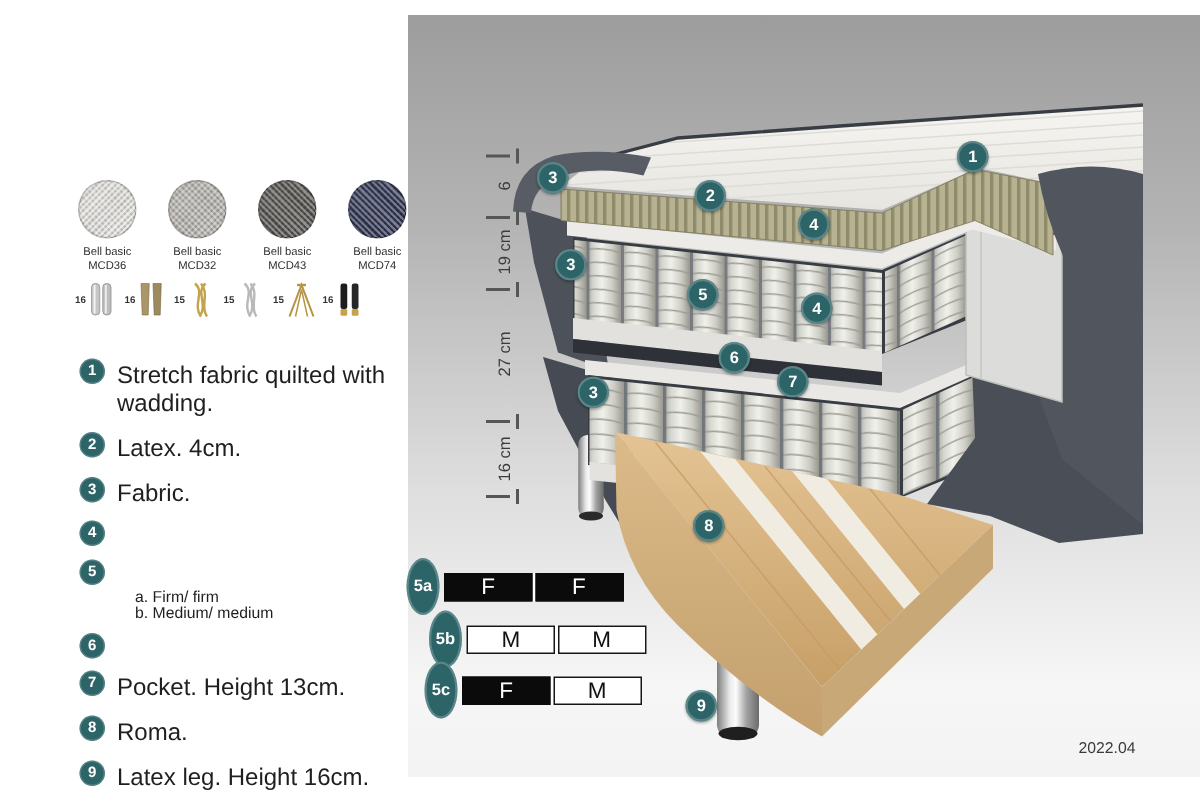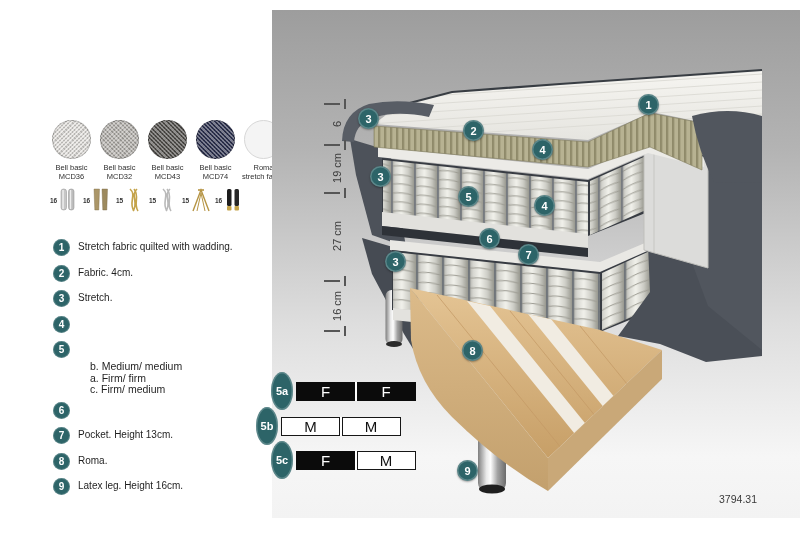--- a/index.html
+++ b/index.html
@@ -3,39 +3,39 @@
 <meta charset="utf-8">
 <style>
   html,body{margin:0;padding:0;background:#fff;}
   .page{position:relative;width:800px;height:533px;overflow:hidden;background:#fff;
         font-family:"Liberation Sans",sans-serif;}
   
   .title{position:absolute;left:53px;top:18px;font-size:45px;font-weight:300;
          letter-spacing:2px;color:#2e2e2e;}
   .subtitle{position:absolute;left:56px;top:76px;font-size:19px;font-weight:400;
             letter-spacing:.4px;color:#3d3d3d;}
-  .swatch-row{position:absolute;left:50px;top:120px;display:flex;gap:5px;}
+  .swatch-row{position:absolute;left:50px;top:120px;display:flex;gap:17px;}
   .swatch{width:43px;display:flex;flex-direction:column;align-items:center;}
   .sw-circle{width:37px;height:37px;border-radius:50%;border:1px solid rgba(0,0,0,.18);
     background-image:repeating-linear-gradient(45deg,rgba(255,255,255,.38) 0 1.5px,transparent 1.5px 3px),
                      repeating-linear-gradient(-45deg,rgba(0,0,0,.20) 0 1.5px,transparent 1.5px 3px);}
   .sw1{background-color:#e6e4e0;} .sw2{background-color:#b9b6b1;}
   .sw3{background-color:#55534f;} .sw4{background-color:#2f3452;}
   .sw5{background-color:#f4f4f4;background-image:none;border-color:#d7d7d7;}
   .sw-label{margin-top:4px;font-size:7.5px;line-height:1.25;color:#2f2f2f;text-align:center;white-space:nowrap;}
   .leg-row{position:absolute;left:50px;top:187px;display:flex;gap:3px;}
   .leg-opt{width:30px;display:flex;align-items:center;gap:2px;}
   .leg-num{font-size:6.5px;font-weight:bold;color:#333;}
   .spec-list{position:absolute;left:53px;top:239px;width:218px;margin:0;padding:0;list-style:none;}
   .spec-item{display:flex;gap:8px;margin-bottom:8.5px;align-items:flex-start;}
   .spec-item.has-options{margin-bottom:3px;}
   .num-badge{flex:0 0 auto;width:17px;height:17px;border-radius:50%;background:#2d6468;
              color:#fff;font-size:10px;font-weight:bold;display:flex;align-items:center;
              justify-content:center;box-shadow:inset 0 0 0 1px rgba(255,255,255,.18);}
-  .spec-text{font-size:10px;color:#1f1f1f;line-height:1.2;padding-top:2px;}
+  .spec-text{font-size:16px;color:#1f1f1f;line-height:1.2;padding-top:2px;}
   .spec-options{margin:0 0 6px 37px;font-size:10.5px;color:#1f1f1f;line-height:11.5px;}
   
   .panel{position:absolute;left:272px;top:10px;width:528px;height:508px;
          background:linear-gradient(180deg,#9d9d9d 0%,#b4b4b4 28%,#dedede 62%,#f6f6f6 88%,#f3f3f3 100%);}
   .scene{position:absolute;left:0;top:0;width:800px;height:533px;pointer-events:none;}
   .callout{position:absolute;width:21px;height:21px;border-radius:50%;background:#2d6468;
            color:#fff;font-size:11px;font-weight:bold;display:flex;align-items:center;justify-content:center;
            box-shadow:inset 0 0 0 1.5px rgba(255,255,255,.22),0 1px 2px rgba(0,0,0,.35);}
   .dim-label{position:absolute;width:60px;height:14px;text-align:center;font-size:11px;color:#3c3c3c;
              transform:rotate(-90deg);}
@@ -131,36 +131,35 @@
     </div>
   </div>
 
   <ol class="spec-list">
     <li class="spec-item">
       <span class="num-badge">1</span>
       <span class="spec-text">Stretch fabric quilted with wadding.</span>
     </li>
     <li class="spec-item">
       <span class="num-badge">2</span>
-      <span class="spec-text">Fabric. 4cm.</span>
+      <span class="spec-text">Latex. 4cm.</span>
     </li>
     <li class="spec-item">
       <span class="num-badge">3</span>
-      <span class="spec-text">Stretch.</span>
+      <span class="spec-text">Fabric.</span>
     </li>
     <li class="spec-item">
       <span class="num-badge">4</span>
     </li>
     <li class="spec-item has-options">
       <span class="num-badge">5</span>
     </li>
     <li class="spec-options">
+      <div>a. Firm/ firm</div>
       <div>b. Medium/ medium</div>
-      <div>a. Firm/ firm</div>
-      <div>c. Firm/ medium</div>
     </li>
     <li class="spec-item">
       <span class="num-badge">6</span>
     </li>
     <li class="spec-item">
       <span class="num-badge">7</span>
       <span class="spec-text">Pocket. Height 13cm.</span>
     </li>
     <li class="spec-item">
       <span class="num-badge">8</span>
@@ -334,30 +333,30 @@
   </div>
 
   <div>
     <div class="firm-row" style="left:271px;top:372px">
       <span class="firm-badge">5a</span>
       <span class="firm-bar">
         <span class="firm-cell cell-dark">F</span>
         <span class="firm-cell cell-dark">F</span>
       </span>
     </div>
-    <div class="firm-row" style="left:256px;top:407px">
+    <div class="firm-row" style="left:286px;top:407px">
       <span class="firm-badge">5b</span>
       <span class="firm-bar">
         <span class="firm-cell cell-light">M</span>
         <span class="firm-cell cell-light">M</span>
       </span>
     </div>
-    <div class="firm-row" style="left:271px;top:441px">
+    <div class="firm-row" style="left:283px;top:441px">
       <span class="firm-badge">5c</span>
       <span class="firm-bar">
         <span class="firm-cell cell-dark">F</span>
         <span class="firm-cell cell-light">M</span>
       </span>
     </div>
   </div>
 
-  <div class="version">3794.31</div>
+  <div class="version">2022.04</div>
 </div>
 
 </body></html>

